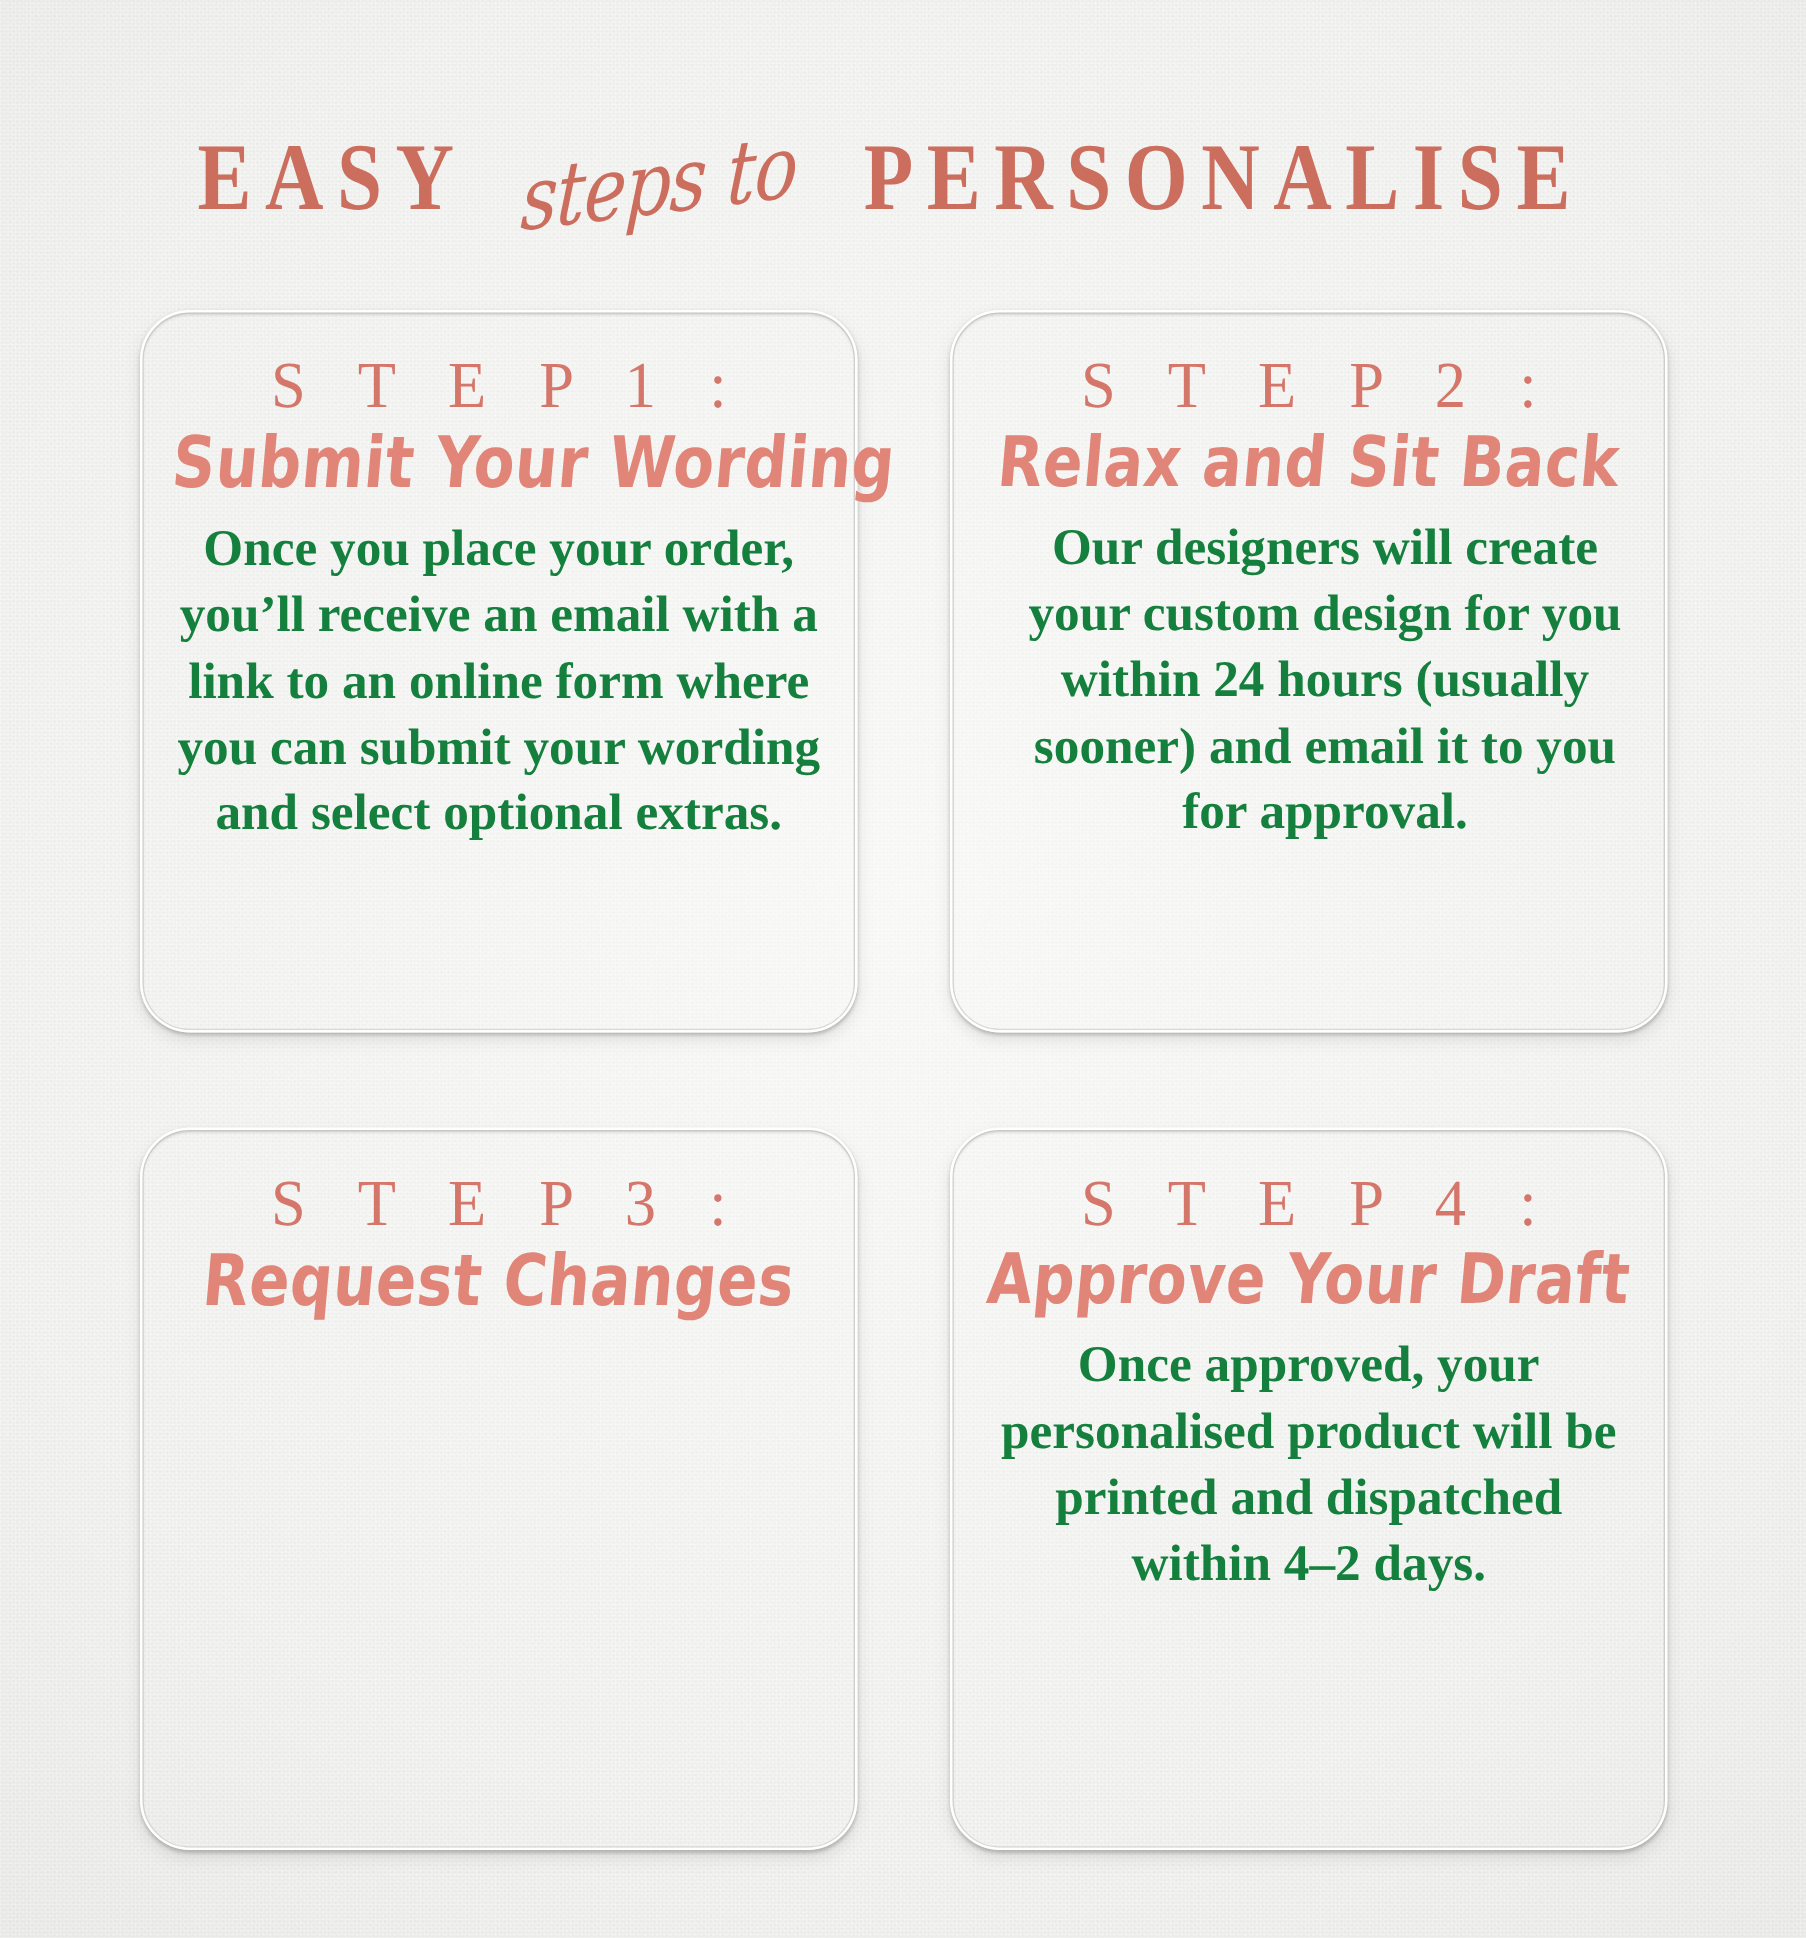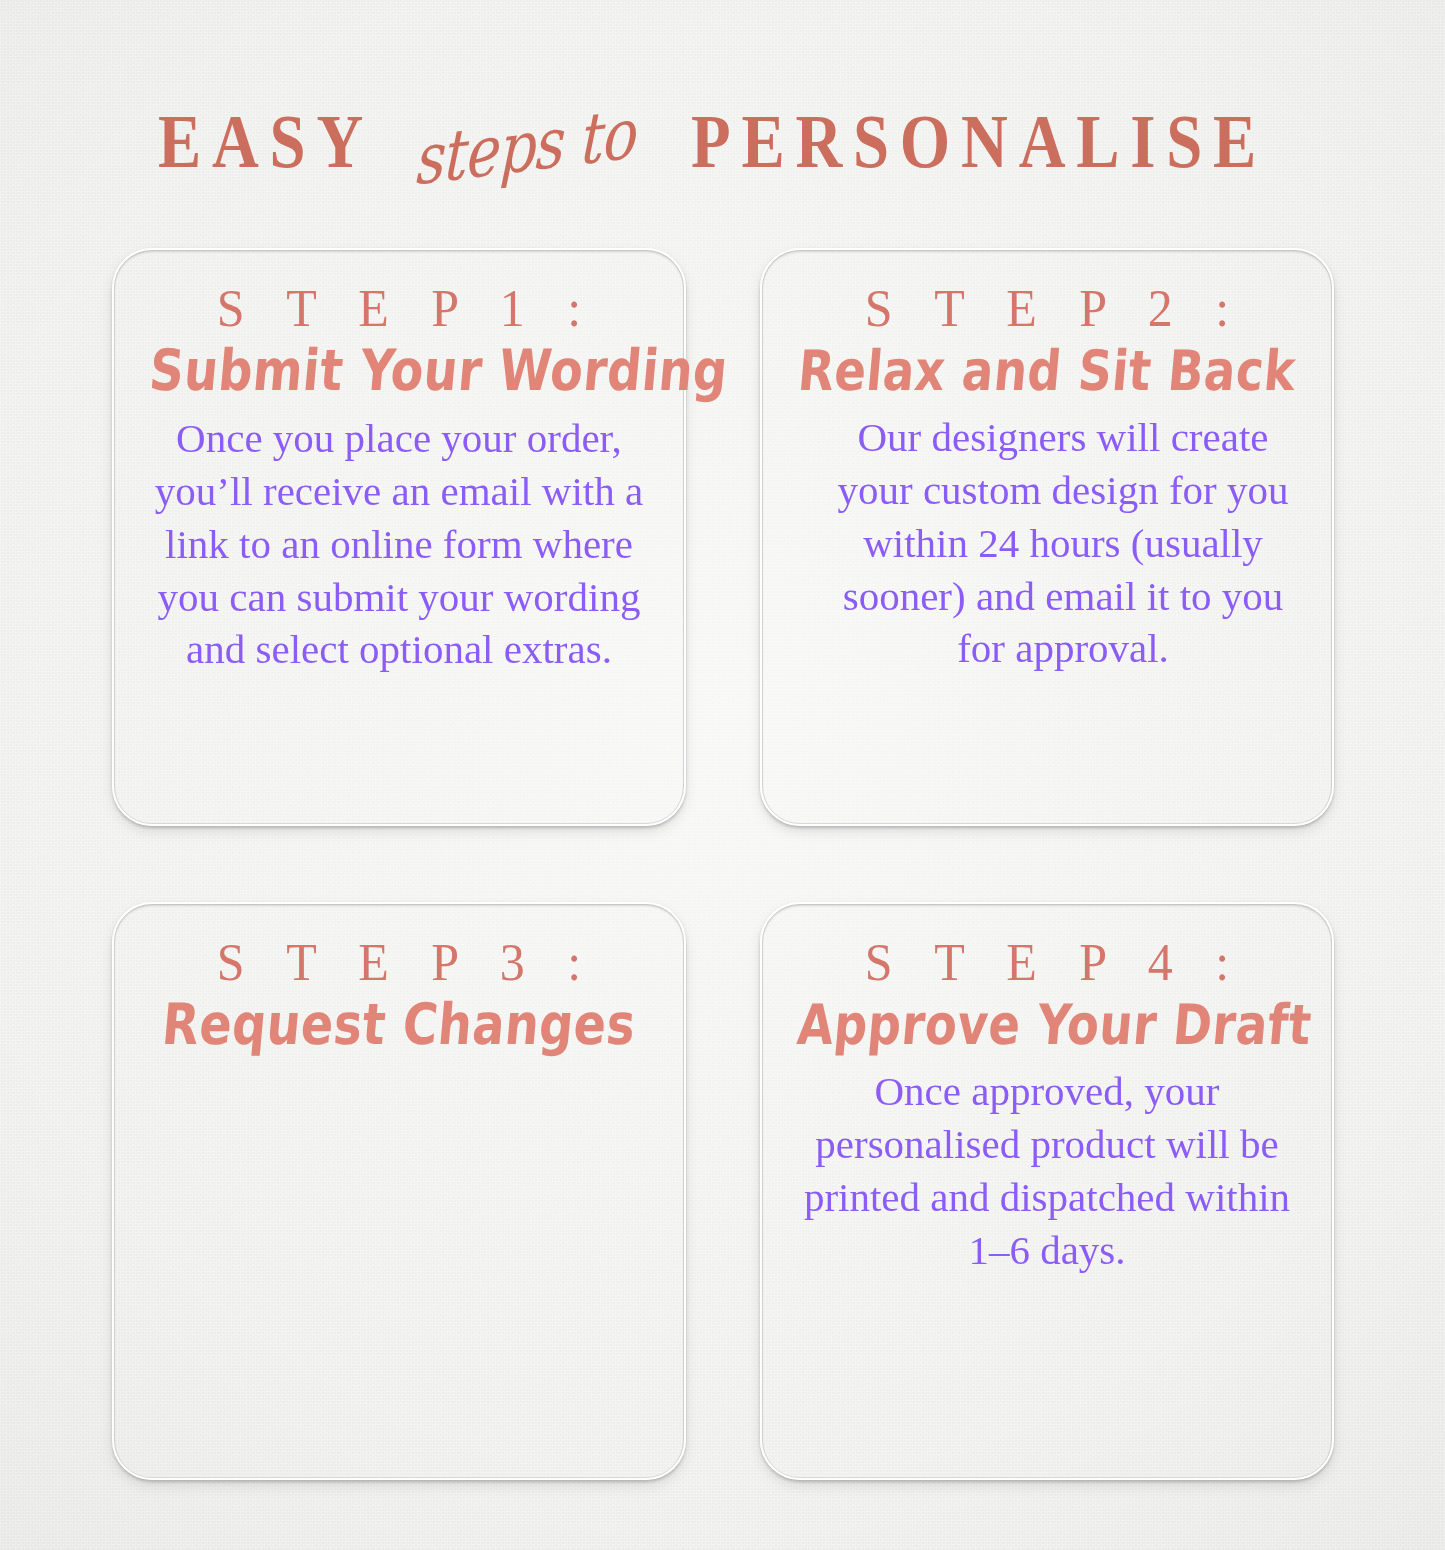--- a/index.html
+++ b/index.html
@@ -102,21 +102,21 @@
   .grid-row.row-2 {
     margin-top: 76px;
   }
 
   .card {
     position: relative;
     width: 574px;
     box-sizing: border-box;
     border-radius: 40px;
     background: transparent;
-    padding: 34px 30px 30px;
+    padding: 34px 18px 30px;
     text-align: center;
   }
 
   .card.tall  { height: 578px; }
   .card.short { height: 578px; }
 
   
   .card::before {
     content: "";
     position: absolute;
@@ -167,24 +167,24 @@
     margin: 10px 0 14px 0;
     transform: skewX(-5deg) scaleY(1.16) scaleX(.97);
     white-space: nowrap;
   }
 
   .card-2 .step-title,
   .card-4 .step-title { font-size: 48px; }
 
   .step-body {
     font-family: "Liberation Serif", serif;
-    font-weight: 400;
+    font-weight: 700;
     font-size: 41px;
     line-height: 1.29;
-    color: #8b5cf6;
+    color: #15803d;
     margin: 16px auto 0;
     max-width: 500px;
   }
 
   .card-1 .step-body { max-width: 520px; }
   .card-2 .step-body { max-width: 500px; margin-left: 32px; }
   .card-3 .step-body { max-width: 420px; }
   .card-4 .step-body { max-width: 520px; }
 </style>
 </head>
@@ -227,21 +227,21 @@
         <div class="card-inner">
           <div class="step-label">S T E P   3 :</div>
           <div class="step-title">Request Changes</div>
         </div>
       </div>
 
       <div class="card card-4 short">
         <div class="card-inner">
           <div class="step-label">S T E P   4 :</div>
           <div class="step-title">Approve Your Draft</div>
-          <div class="step-body">Once approved, your personalised product will be printed and dispatched within 1–6 days.</div>
+          <div class="step-body">Once approved, your personalised product will be printed and dispatched within 4–2 days.</div>
         </div>
       </div>
 
     </div>
 
   </div>
 
 </div>
 
 </body></html>

